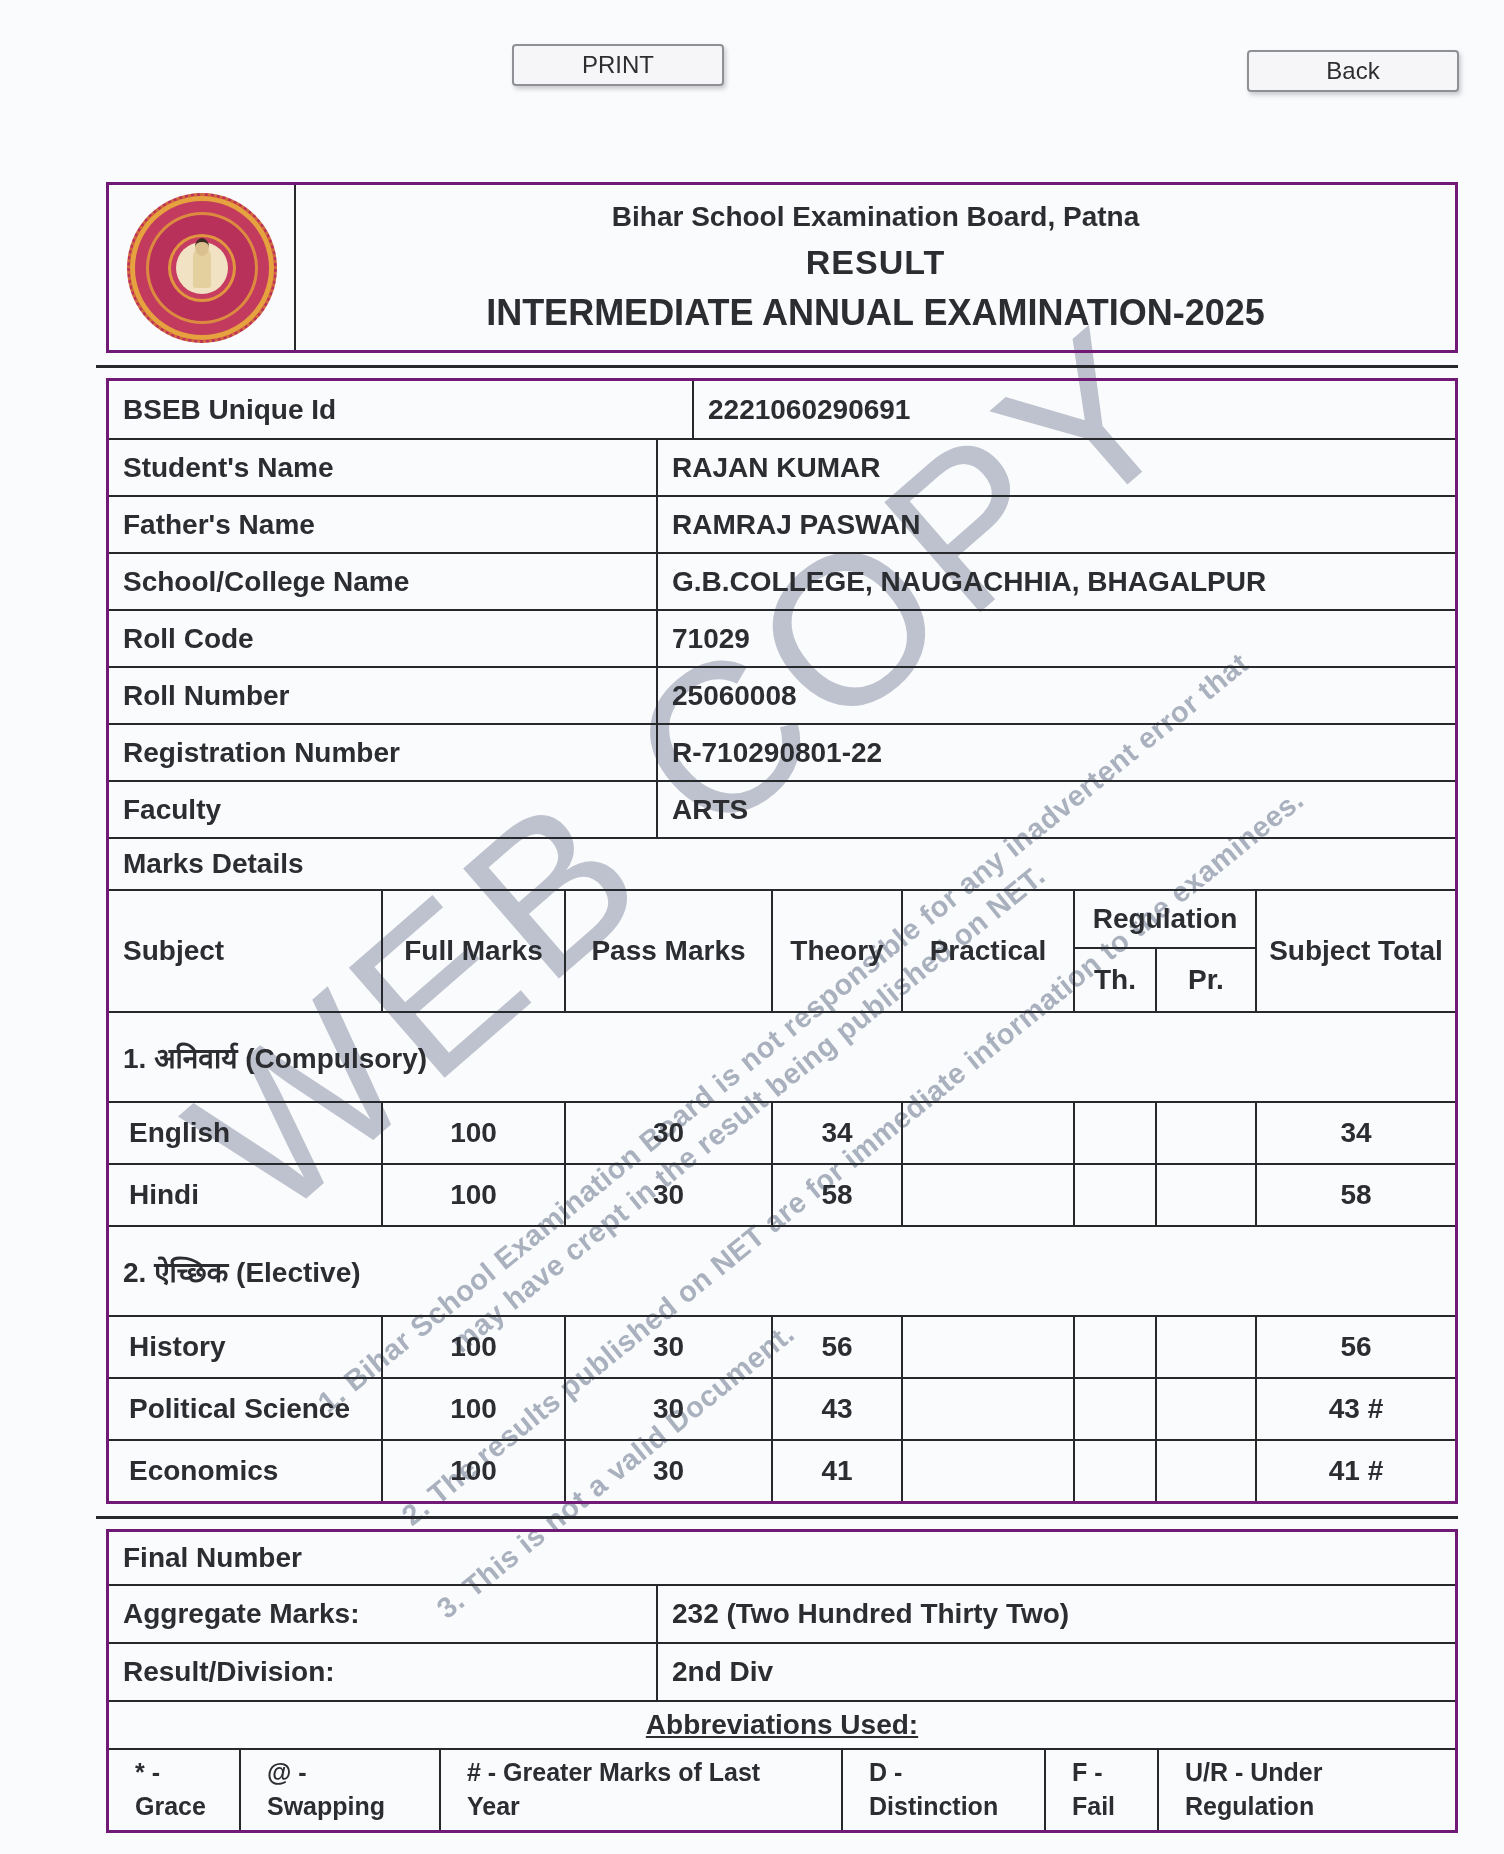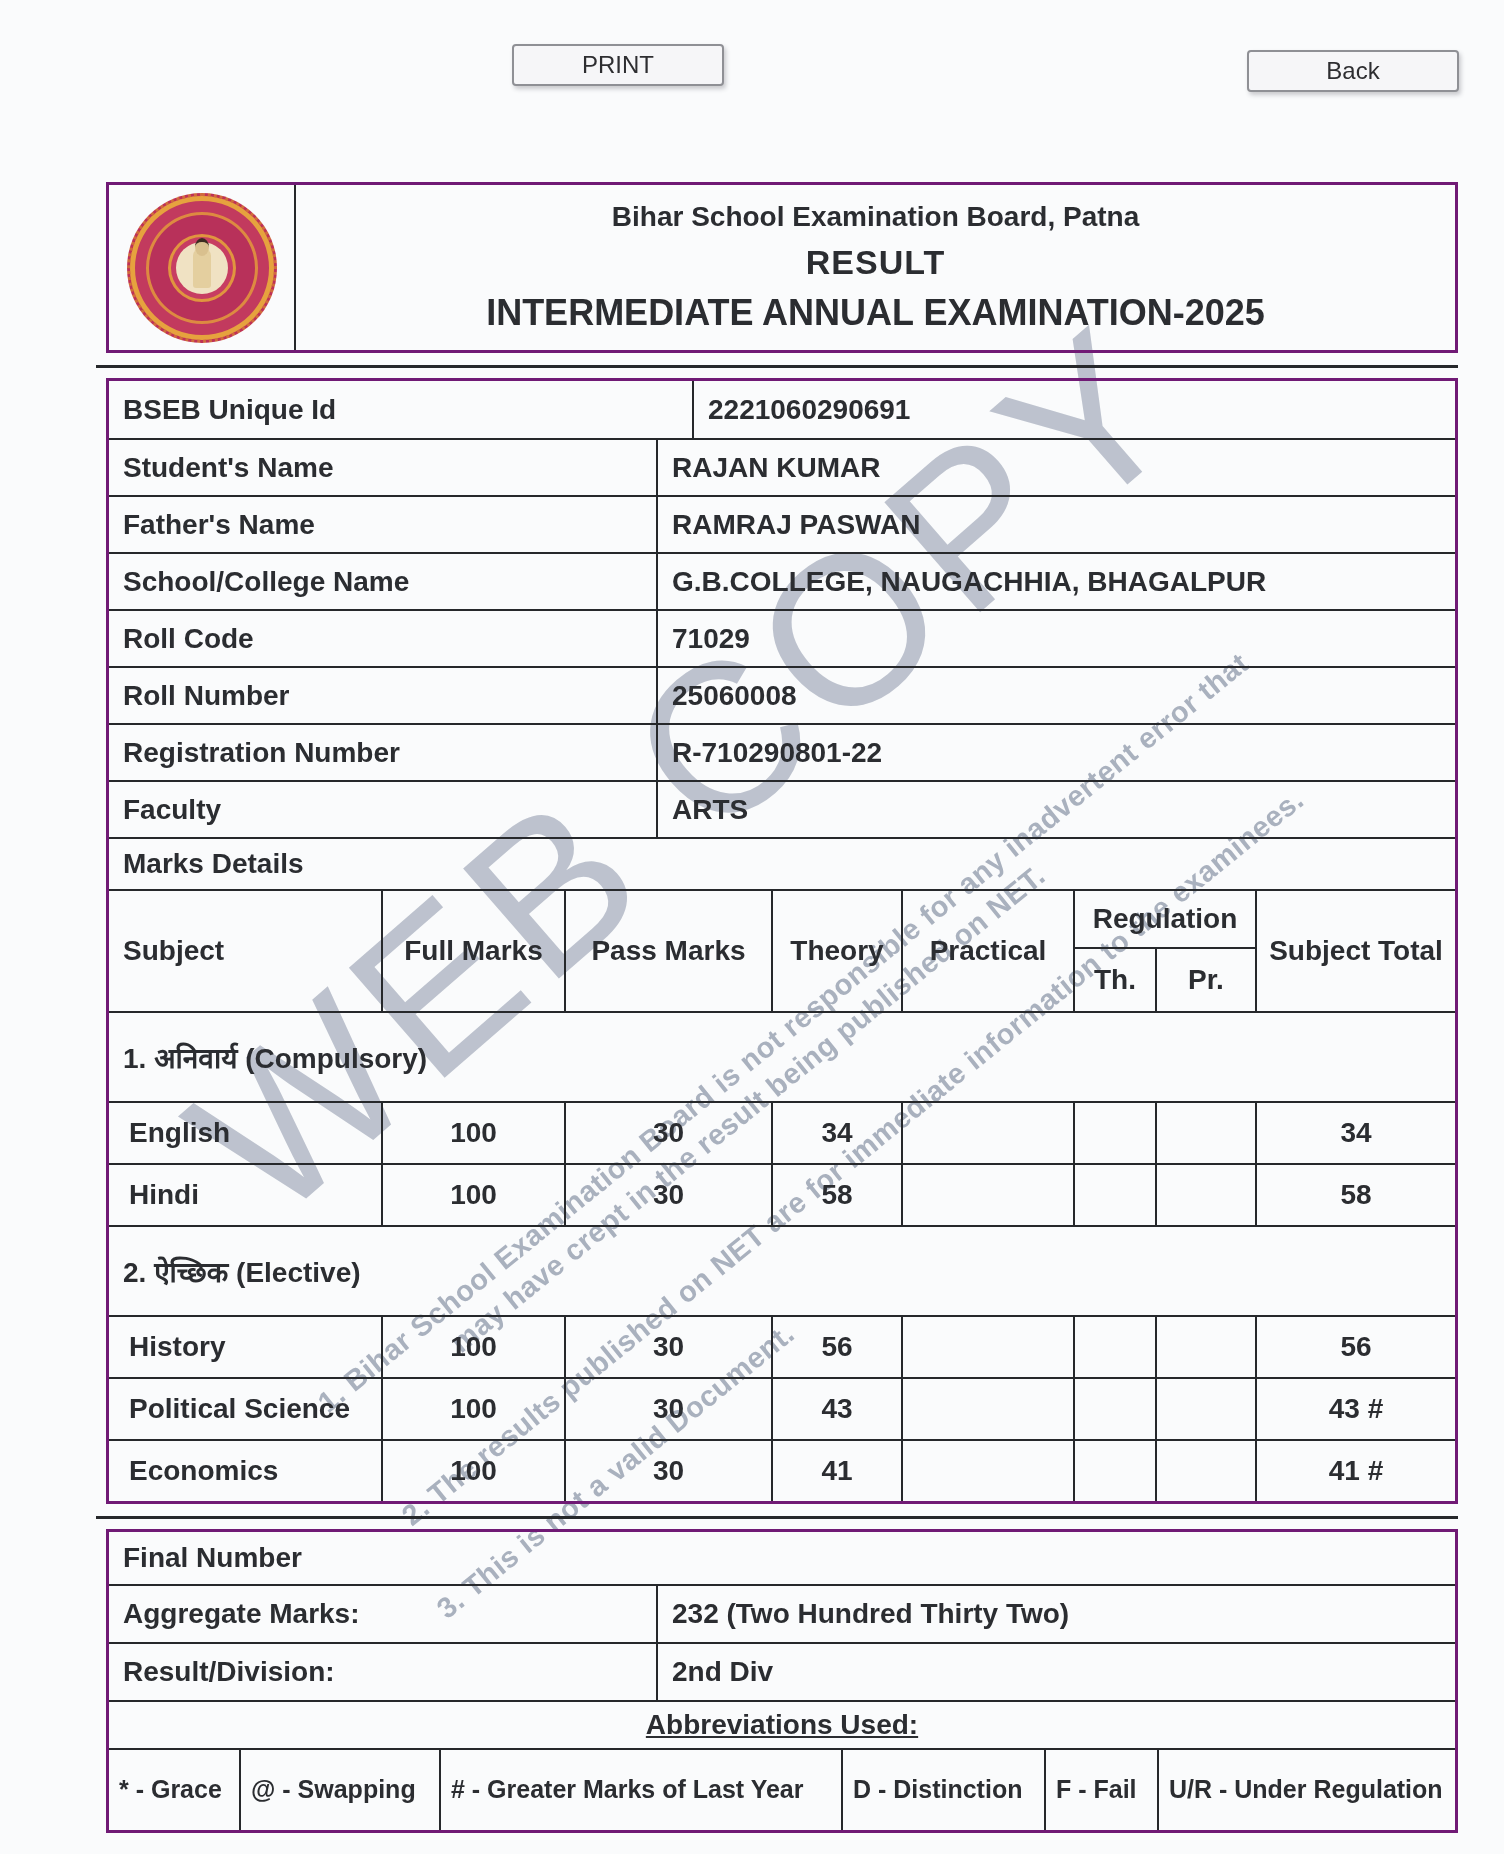--- a/index.html
+++ b/index.html
@@ -115,21 +115,21 @@
   .mrow { border-top:2px solid #26282b; height:62px; }
   .mc { display:flex; align-items:center; justify-content:center; font-size:28px; font-weight:bold; }
   .mc.subj { justify-content:flex-start; padding-left:20px;border-radius:11px; }
 
   
   .fhead { height:52px; display:flex; align-items:center; padding:0 14px; font-size:28px; font-weight:bold; }
   .frow { display:grid; grid-template-columns:547px 1fr; height:58px; border-top:2px solid #26282b; }
   .abbr-head-row { height:48px; border-top:2px solid #26282b; display:flex; align-items:center; justify-content:center; }
   .abbr-head { font-size:28px; font-weight:bold; text-decoration:underline; }
   .abbr-row { display:grid; grid-template-columns:130px 200px 402px 203px 113px 1fr; height:82px; border-top:2px solid #26282b; }
-  .acell { border-left:2px solid #26282b; display:flex; align-items:center; padding:4px 10px; font-size:25px; font-weight:bold; line-height:1.35; }
+  .acell { border-left:2px solid #26282b; display:flex; align-items:center; padding:4px 26px; font-size:25px; font-weight:bold; line-height:1.35; }
   .acell:first-child { border-left:none; }
 </style>
 </head>
 <body>
 
 <div class="watermark">
   <div class="wm-big">WEB COPY</div>
   <div class="wm-line wm-l1">1.  Bihar School Examination Board is not responsible for any inadvertent error that</div>
   <div class="wm-line wm-l2">may have crept in the result being published on NET.</div>
   <div class="wm-line wm-l3">2.  The results published on NET are for immediate information to the examinees.</div>

